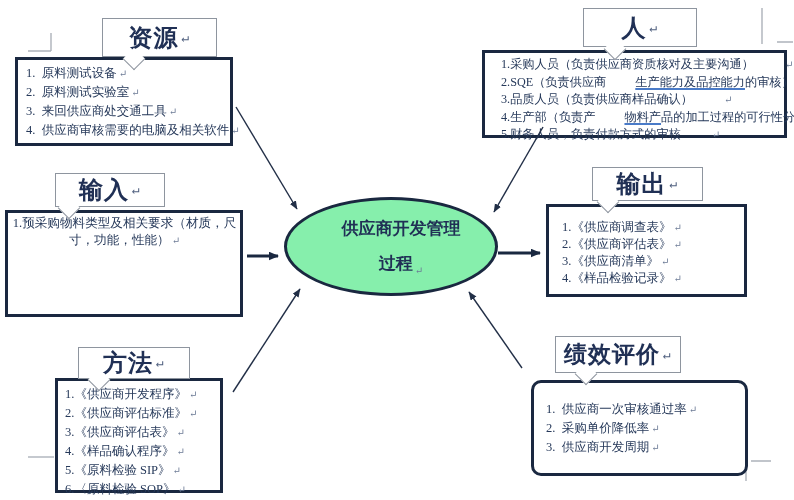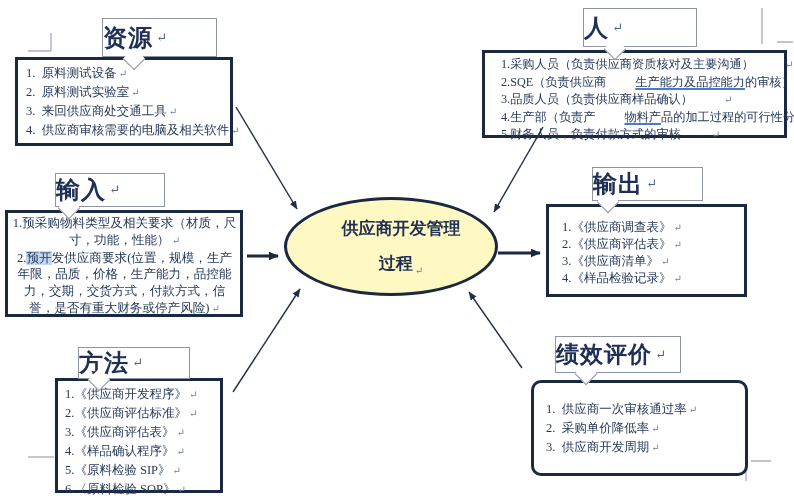--- a/index.html
+++ b/index.html
@@ -11,23 +11,24 @@
   .bg-marks{z-index:0;}
   .arrows{z-index:6;}
 
   .content-box{
     position:absolute;box-sizing:border-box;background:#fff;
     border:3px solid #1a2840;z-index:1;
   }
   .title-box{
     position:absolute;box-sizing:border-box;background:#fff;
     border:1.3px solid #8e959f;z-index:2;
-    display:flex;align-items:center;
+    display:flex;align-items:center;justify-content:center;
     font-size:24px;font-weight:bold;color:#203055;letter-spacing:1px;
     white-space:nowrap;
+    font-family:Liberation Mono, monospace;
   }
   .notch{
     position:absolute;width:15px;height:15px;background:#fff;z-index:3;
     border-right:1.3px solid #8e959f;border-bottom:1.3px solid #8e959f;
     transform:rotate(45deg);
   }
   .ln{white-space:pre;line-height:inherit;}
   .ret{color:#6b7a95;font-size:10px;margin-left:2px;}
   .title-ret{font-size:13px;font-weight:normal;margin-left:3px;color:#516180;}
   .blue-ul{
@@ -68,21 +69,21 @@
   
   .performance-box{left:531px;top:380px;width:217px;height:96px;padding:17px 0 0 12px;
     font-size:12.5px;line-height:19px;border-radius:10px;}
   .performance-title{left:555px;top:336px;width:126px;height:37px;font-size:23px;}
   .performance-notch{left:578px;top:366px;}
 
   
   .ellipse{
     position:absolute;left:284px;top:197px;width:214px;height:99px;
     box-sizing:border-box;border:3px solid #1a2840;border-radius:50%;
-    background:#fef9c3;z-index:2;
+    background:#86efac;z-index:2;
     display:flex;flex-direction:column;align-items:center;justify-content:center;
     gap:12px;font-size:17px;font-weight:bold;color:#203055;
   }
   .ellipse .el-line{white-space:nowrap;transform:translateX(10px);}
   .el-ret{vertical-align:sub;font-weight:normal;}
 </style>
 </head>
 <body>
 
 <div class="canvas">
@@ -119,21 +120,20 @@
     <div class="ln"><span>5.财务人员，负责付款方式的审核</span><span class="blue-ul"></span><span></span><span class="ret">↵</span></div>
   </div>
 
   <div class="title-box input-title">
     <span>输入</span>
       <span class="ret title-ret">↵</span>
   </div>
   <span class="notch input-notch"></span>
   <div class="content-box input-box">
     <p><span>1.预采购物料类型及相关要求（材质，尺寸，功能，性能）</span><span class="ret">↵</span></p>
-    <p><span>2.</span><span class="hl">预开</span><span>发供应商要求(位置，规模，生产年限，品质，价格，生产能力，品控能力，交期，交货方式，付款方式，信誉，是否有重大财务或停产风险)</span><span class="ret">↵</span></p>
   </div>
 
   <div class="ellipse">
     <div class="el-line">供应商开发管理</div>
     <div class="el-line"><span>过程</span><span class="ret el-ret">↵</span></div>
   </div>
 
   <div class="title-box output-title">
     <span>输出</span>
       <span class="ret title-ret">↵</span>

